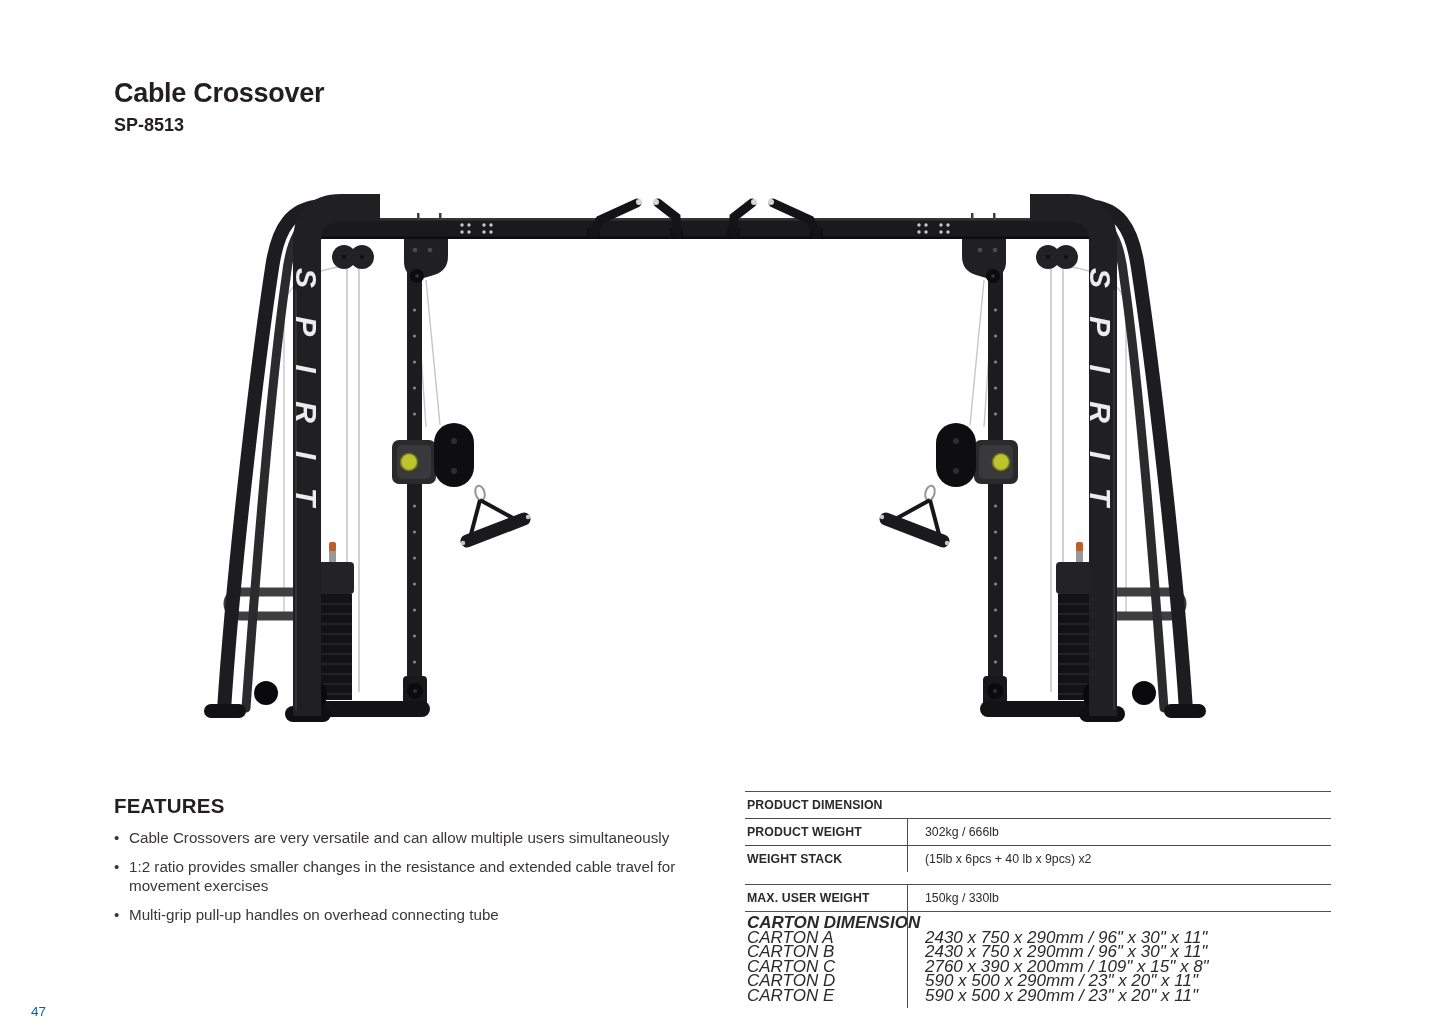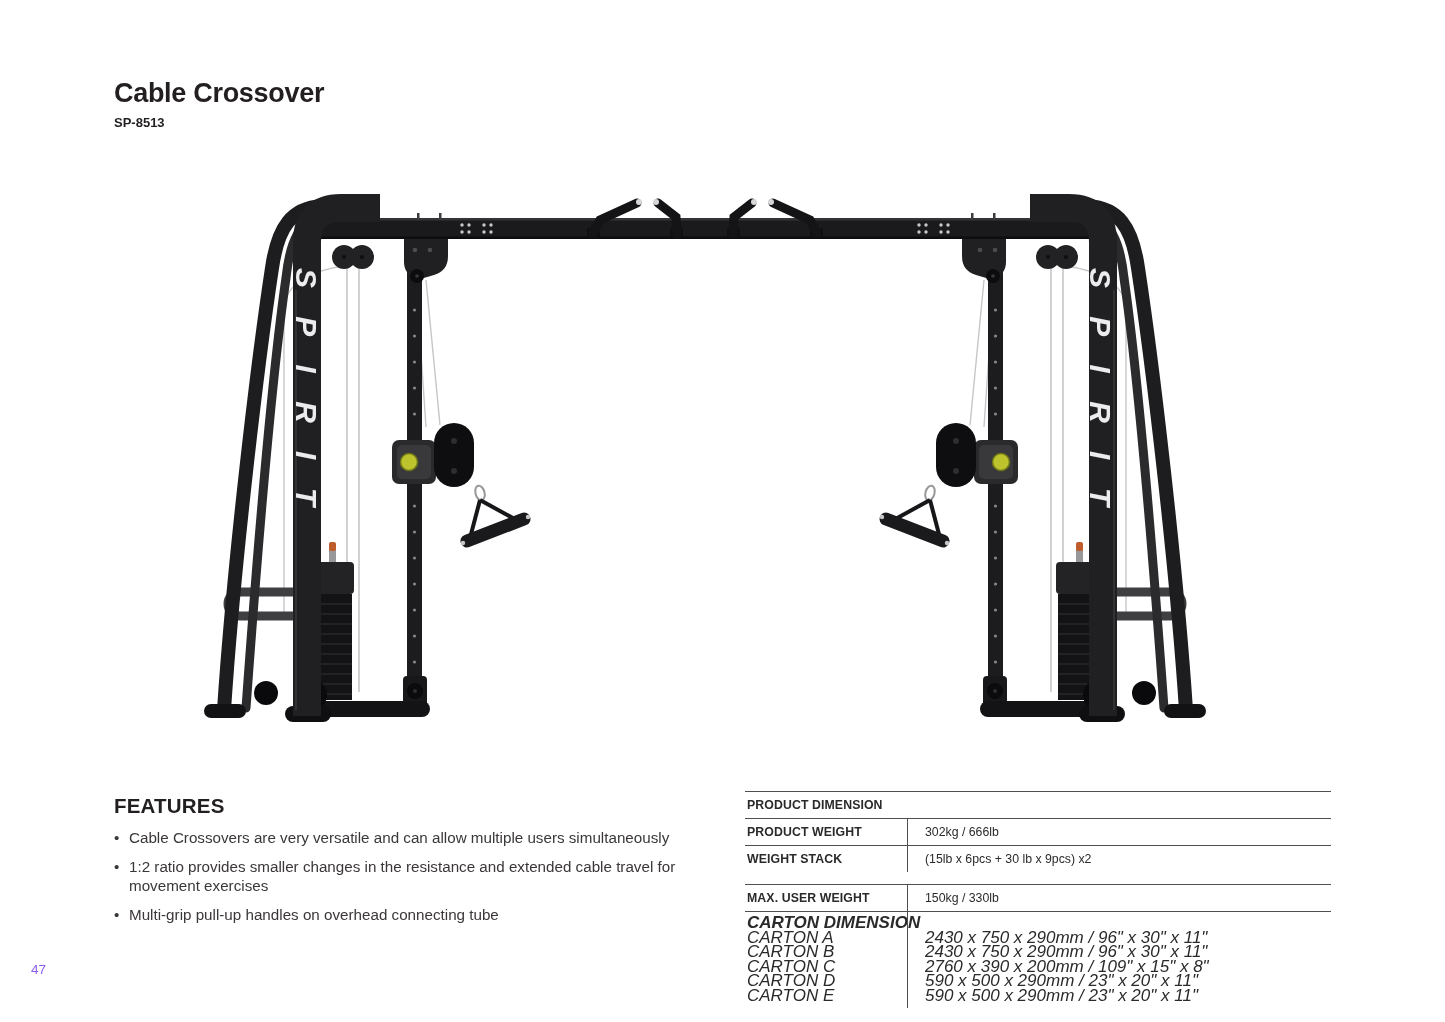--- a/index.html
+++ b/index.html
@@ -7,21 +7,21 @@
     width:1445px;height:1022px;position:relative;overflow:hidden;
     font-family:"Liberation Sans", sans-serif;color:#231f20;
   }
   
   .title{
     position:absolute;left:114px;top:78px;
     font-size:27px;font-weight:bold;letter-spacing:-.3px;color:#231f20;
   }
   .model{
     position:absolute;left:114px;top:115px;
-    font-size:13px;font-weight:bold;color:#231f20;
+    font-size:18px;font-weight:bold;color:#231f20;
   }
   
   .render{position:absolute;left:200px;top:170px;width:1050px;height:580px;}
   
   .features-heading{
     position:absolute;left:114px;top:794px;
     font-size:20.5px;font-weight:bold;letter-spacing:.2px;color:#231f20;
   }
   .features{
     position:absolute;left:114px;top:828px;width:600px;
@@ -42,22 +42,22 @@
   .spec-row.last{border-bottom:1px solid #4f4f51;margin-top:12px;}
   .spec-label{width:160px;flex:0 0 160px;font-weight:bold;letter-spacing:.1px;padding-left:2px;}
   .spec-value{flex:1;border-left:1px solid #4f4f51;padding-left:17px;align-self:stretch;display:flex;align-items:center;}
   .carton{display:flex;}
   .carton-left{width:160px;flex:0 0 160px;padding:4px 0 0 2px;}
   .carton-right{flex:1;border-left:1px solid #4f4f51;padding:4px 0 4px 17px;}
   .cline{height:14.6px;line-height:14.6px;font-size:17px;white-space:nowrap;font-style:italic;}
   .carton-title{font-weight:bold;}
   
   .pagenum{
-    position:absolute;left:31px;top:962px;
-    font-size:13.5px;color:#8b5cf6;
+    position:absolute;left:31px;top:1004px;
+    font-size:13.5px;color:#0369a1;
   }
 </style>
 </head>
 <body>
 
 <div class="title">Cable Crossover</div>
 <div class="model">SP-8513</div>
 
 <svg class="render" viewBox="0 0 1050 580" aria-label="cable crossover machine">
 
@@ -324,21 +324,21 @@
 <div class="spec">
   <div class="spec-row">
     <div class="spec-label">PRODUCT DIMENSION</div>
   </div>
   <div class="spec-row">
     <div class="spec-label">PRODUCT WEIGHT</div>
     <div class="spec-value">302kg / 666lb</div>
   </div>
   <div class="spec-row">
     <div class="spec-label">WEIGHT STACK</div>
-    <div class="spec-value">(15lb x 6pcs + 30 lb x 9pcs) x2</div>
+    <div class="spec-value">(15lb x 6pcs + 40 lb x 9pcs) x2</div>
   </div>
   <div class="spec-row last">
     <div class="spec-label">MAX. USER WEIGHT</div>
     <div class="spec-value">150kg / 330lb</div>
   </div>
   <div class="carton">
     <div class="carton-left">
       <div class="cline carton-title">CARTON DIMENSION</div>
       <div class="cline">CARTON A</div>
       <div class="cline">CARTON B</div>

